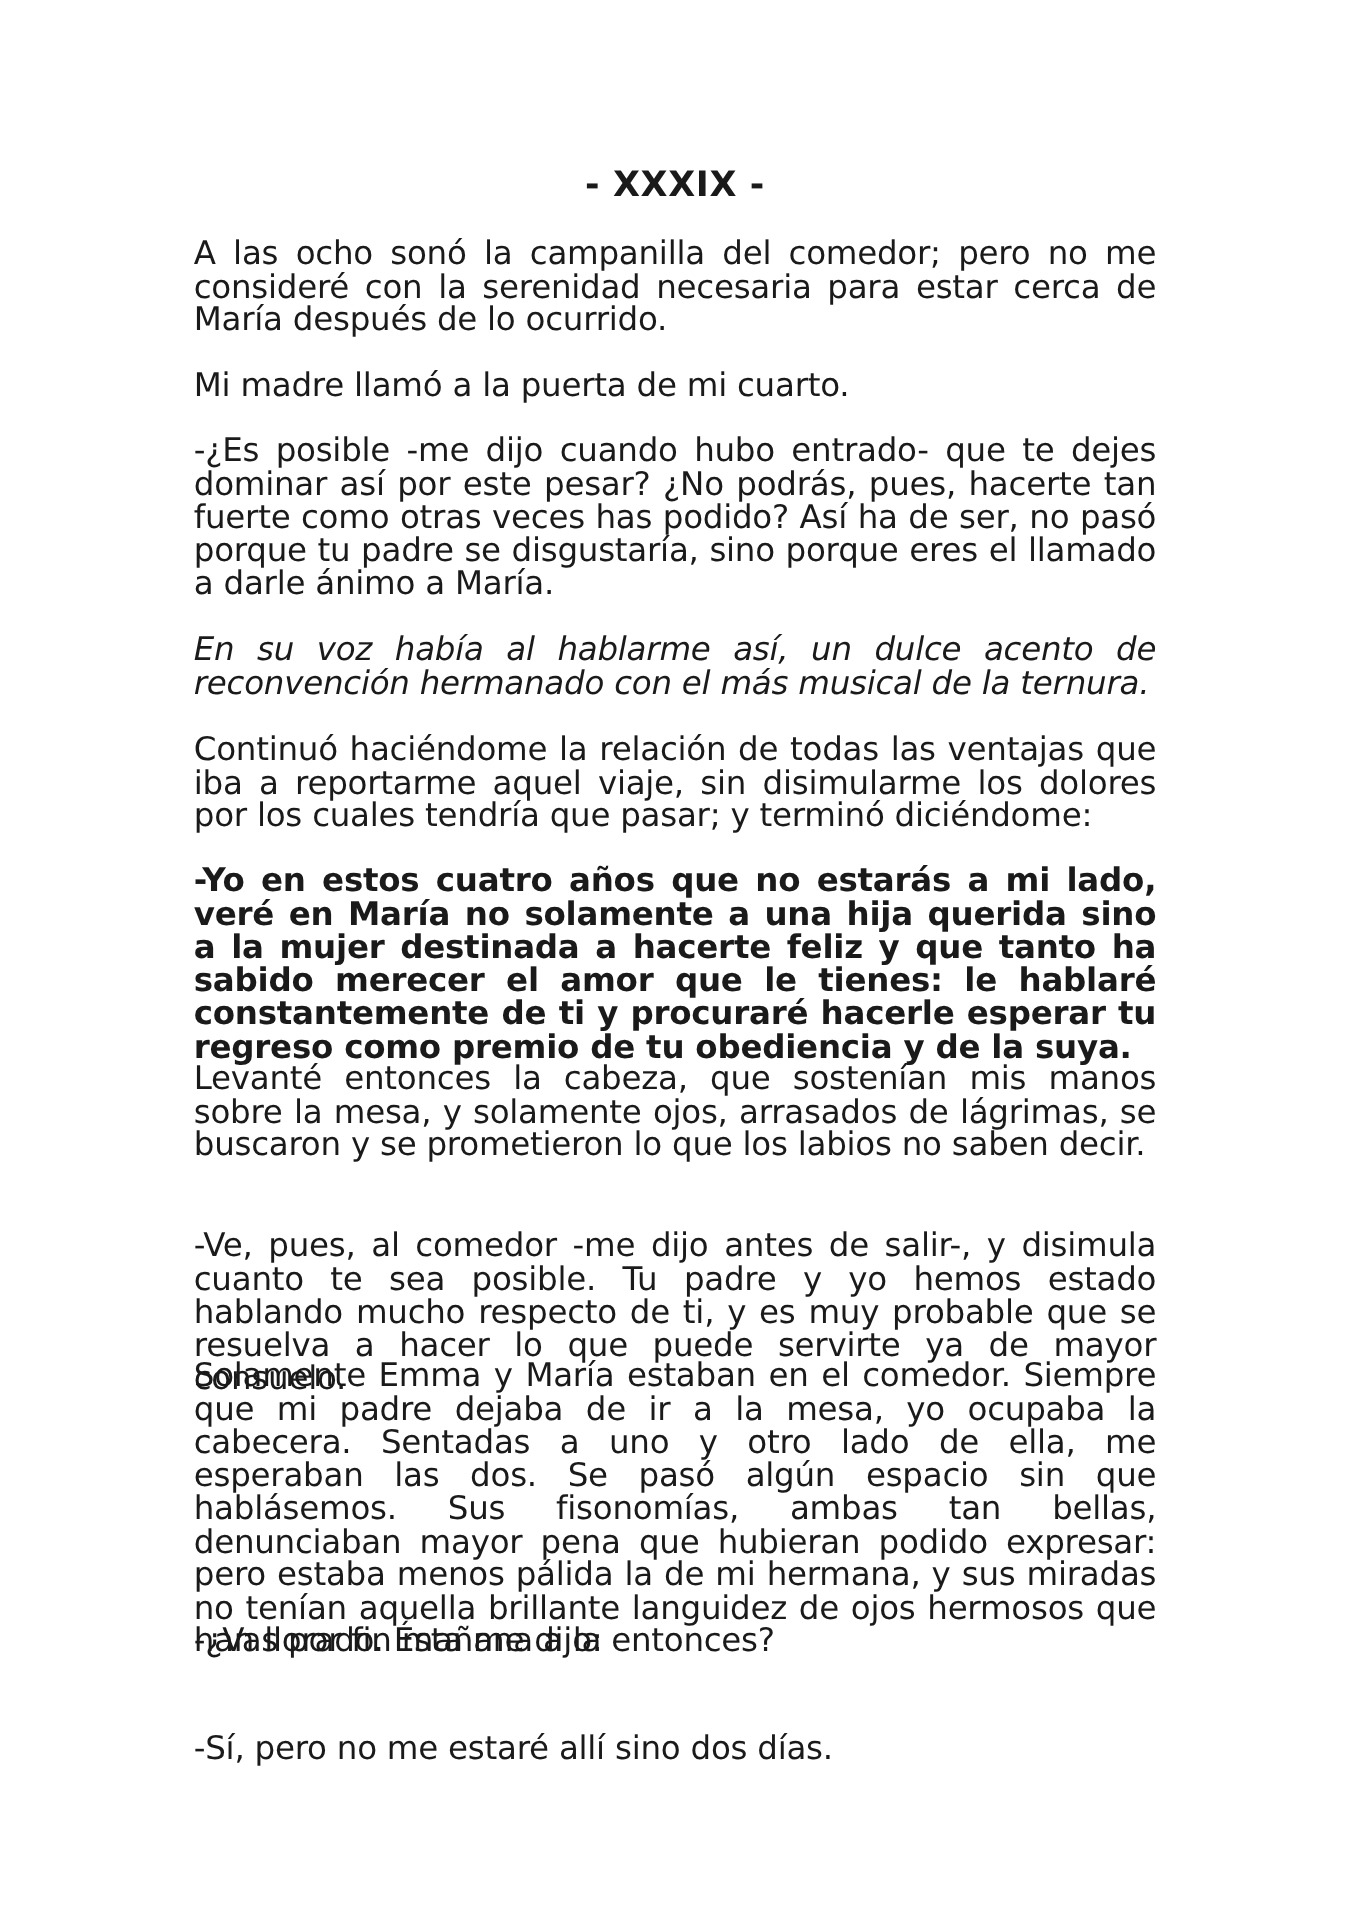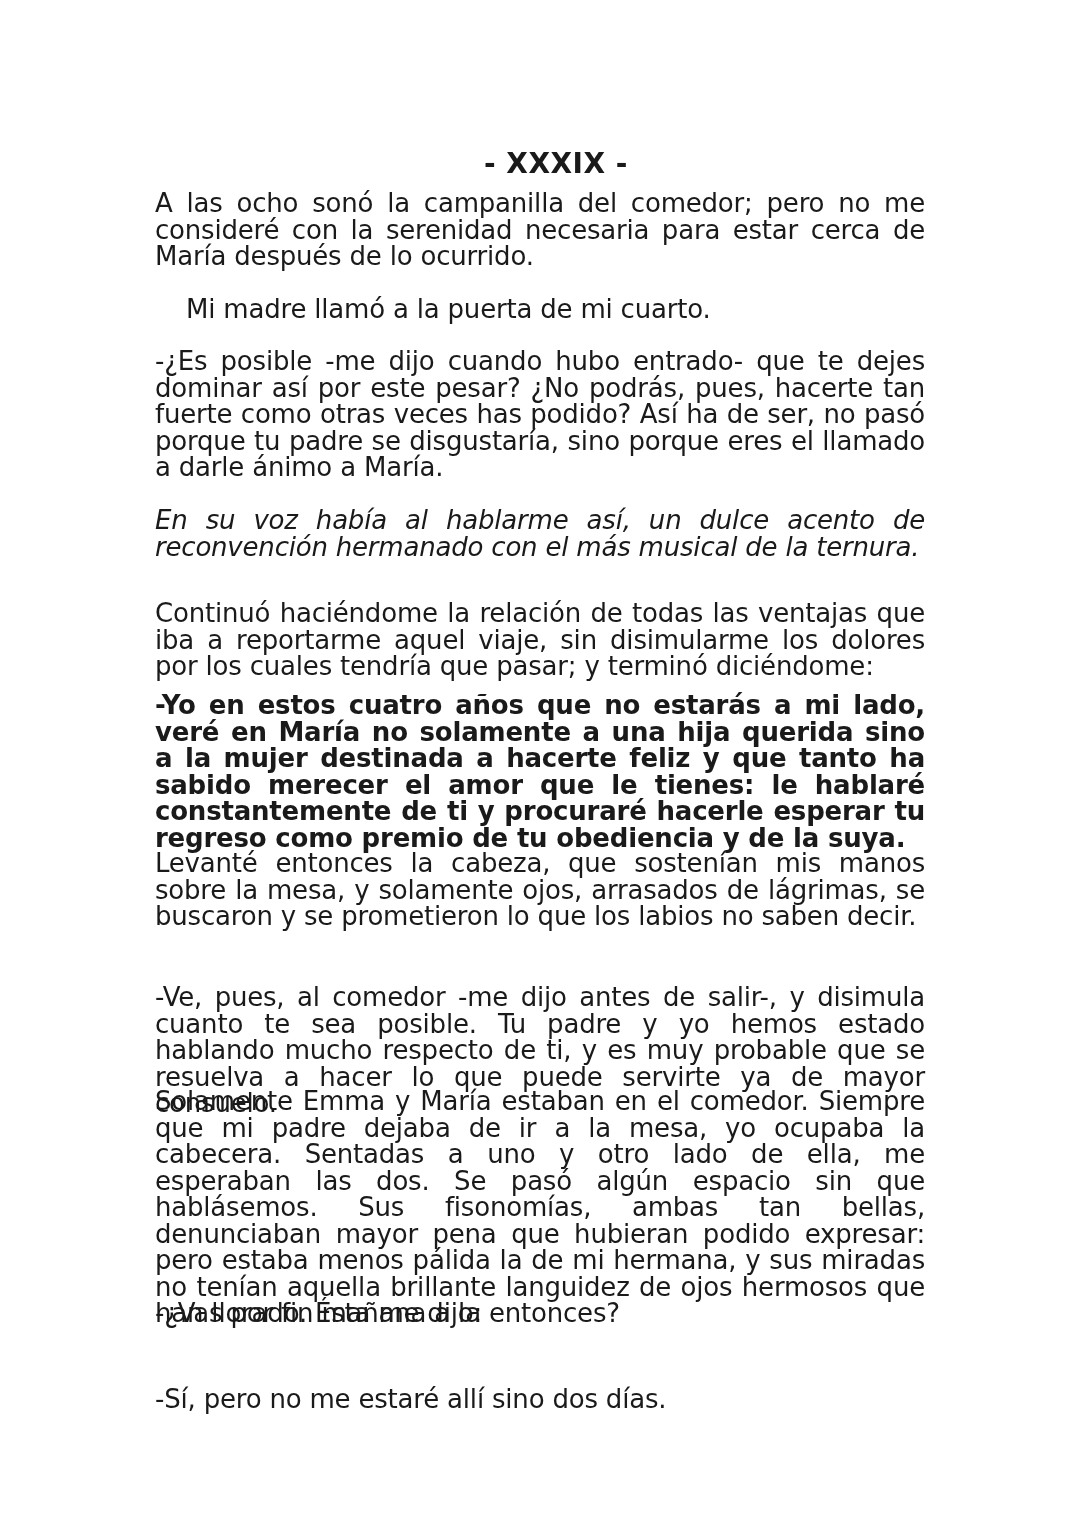--- a/index.html
+++ b/index.html
@@ -24,44 +24,44 @@
     .chapter-title {
       position: absolute;
       left: 0;
       top: 128px;
       width: 770px;
       text-align: center;
       font-weight: bold;
       font-size: 28px;
       line-height: 40px;
       letter-spacing: 0.5px;
-      margin: 16px;
+      margin: 0;
     }
     .para {
       position: absolute;
       left: 0;
       width: 770px;
       margin: 0;
       font-size: 26px;
       line-height: 26.5px;
       text-align: justify;
       letter-spacing: -0.2px;
       word-spacing: 0px;
     }
   </style>
 </head>
 <body>
 
 <div class="page">
   <h1 class="chapter-title">- XXXIX -</h1>
 
   <p class="para" style="top:190px;">A las ocho sonó la campanilla del comedor; pero no me consideré con la serenidad necesaria para estar cerca de María después de lo ocurrido.</p>
-  <p class="para" style="top:296px;margin-left:31px;">Mi madre llamó a la puerta de mi cuarto.</p>
+  <p class="para" style="top:296px;">Mi madre llamó a la puerta de mi cuarto.</p>
   <p class="para" style="top:348px;">-¿Es posible -me dijo cuando hubo entrado- que te dejes dominar así por este pesar? ¿No podrás, pues, hacerte tan fuerte como otras veces has podido? Así ha de ser, no pasó porque tu padre se disgustaría, sino porque eres el llamado a darle ánimo a María.</p>
   <p class="para" style="top:507px;font-style:italic;">En su voz había al hablarme así, un dulce acento de reconvención hermanado con el más musical de la ternura.</p>
-  <p class="para" style="top:600px;">Continuó haciéndome la relación de todas las ventajas que iba a reportarme aquel viaje, sin disimularme los dolores por los cuales tendría que pasar; y terminó diciéndome:</p>
+  <p class="para" style="top:587px;">Continuó haciéndome la relación de todas las ventajas que iba a reportarme aquel viaje, sin disimularme los dolores por los cuales tendría que pasar; y terminó diciéndome:</p>
   <p class="para" style="top:692px;font-weight:bold;">-Yo en estos cuatro años que no estarás a mi lado, veré en María no solamente a una hija querida sino a la mujer destinada a hacerte feliz y que tanto ha sabido merecer el amor que le tienes: le hablaré constantemente de ti y procuraré hacerle esperar tu regreso como premio de tu obediencia y de la suya.</p>
   <p class="para" style="top:850px;">Levanté entonces la cabeza, que sostenían mis manos sobre la mesa, y solamente ojos, arrasados de lágrimas, se buscaron y se prometieron lo que los labios no saben decir.</p>
   <p class="para" style="top:984px;">-Ve, pues, al comedor -me dijo antes de salir-, y disimula cuanto te sea posible. Tu padre y yo hemos estado hablando mucho respecto de ti, y es muy probable que se resuelva a hacer lo que puede servirte ya de mayor consuelo.</p>
   <p class="para" style="top:1088px;">Solamente Emma y María estaban en el comedor. Siempre que mi padre dejaba de ir a la mesa, yo ocupaba la cabecera. Sentadas a uno y otro lado de ella, me esperaban las dos. Se pasó algún espacio sin que hablásemos. Sus fisonomías, ambas tan bellas, denunciaban mayor pena que hubieran podido expresar: pero estaba menos pálida la de mi hermana, y sus miradas no tenían aquella brillante languidez de ojos hermosos que han llorado. Ésta me dijo:</p>
   <p class="para" style="top:1300px;">-¿Vas por fin mañana a la entonces?</p>
   <p class="para" style="top:1352px;margin-top:34px;">-Sí, pero no me estaré allí sino dos días.</p>
 </div>
 
 </body></html>

